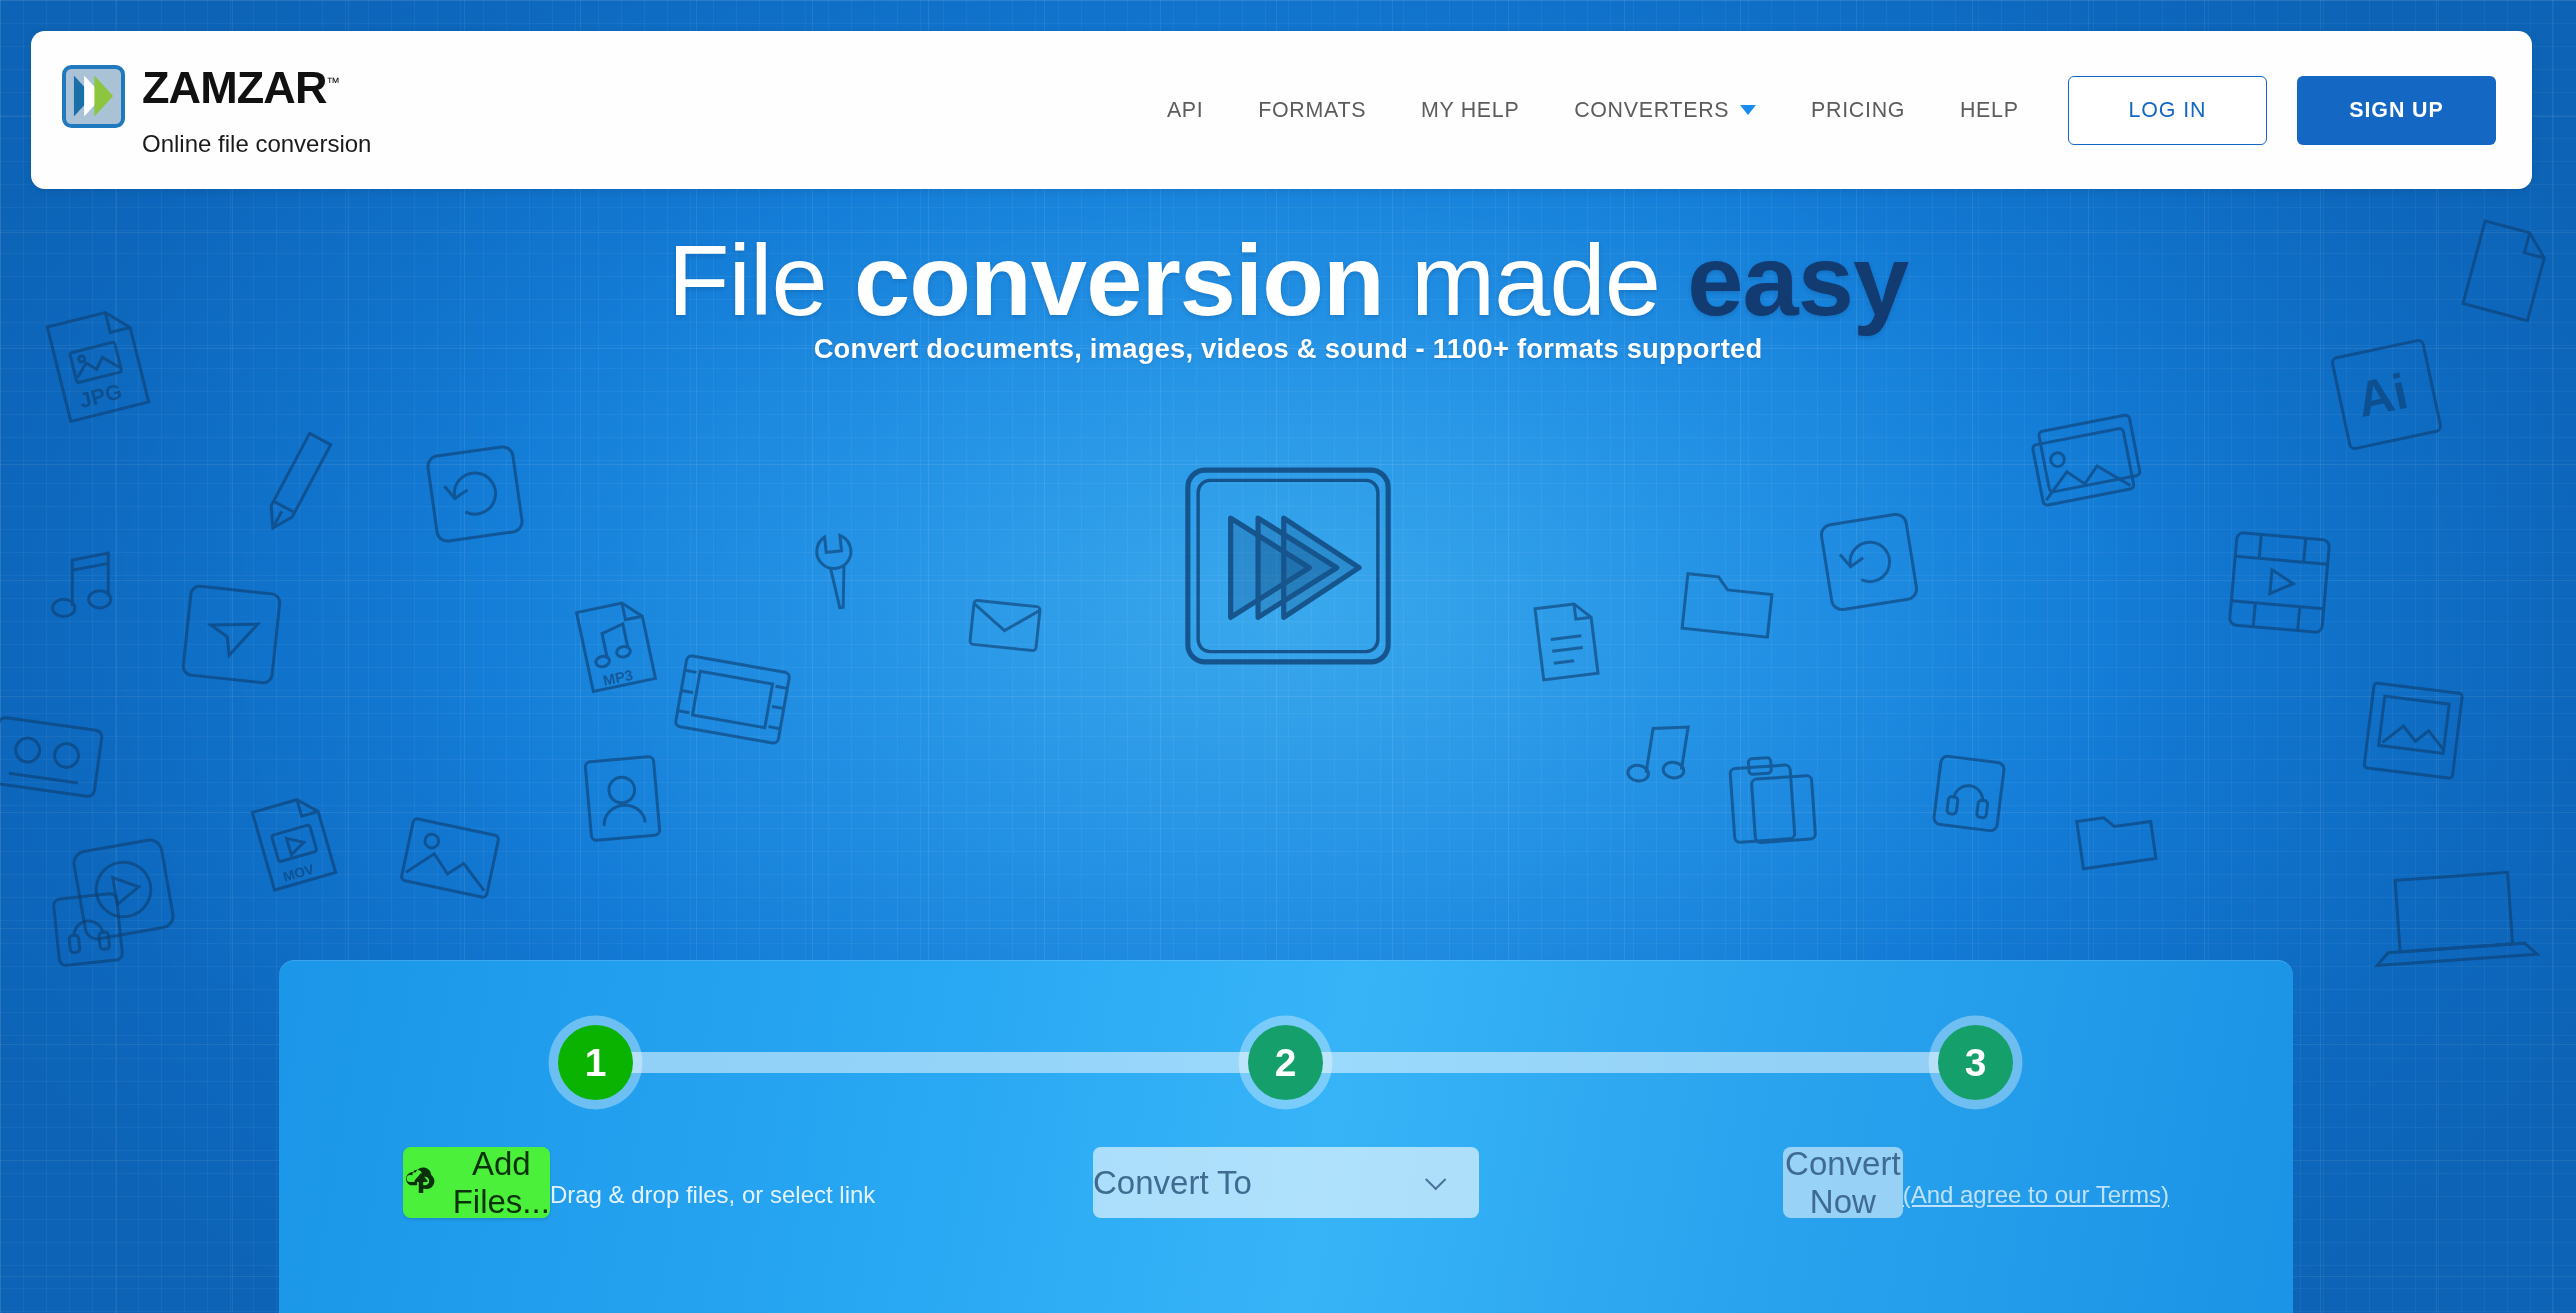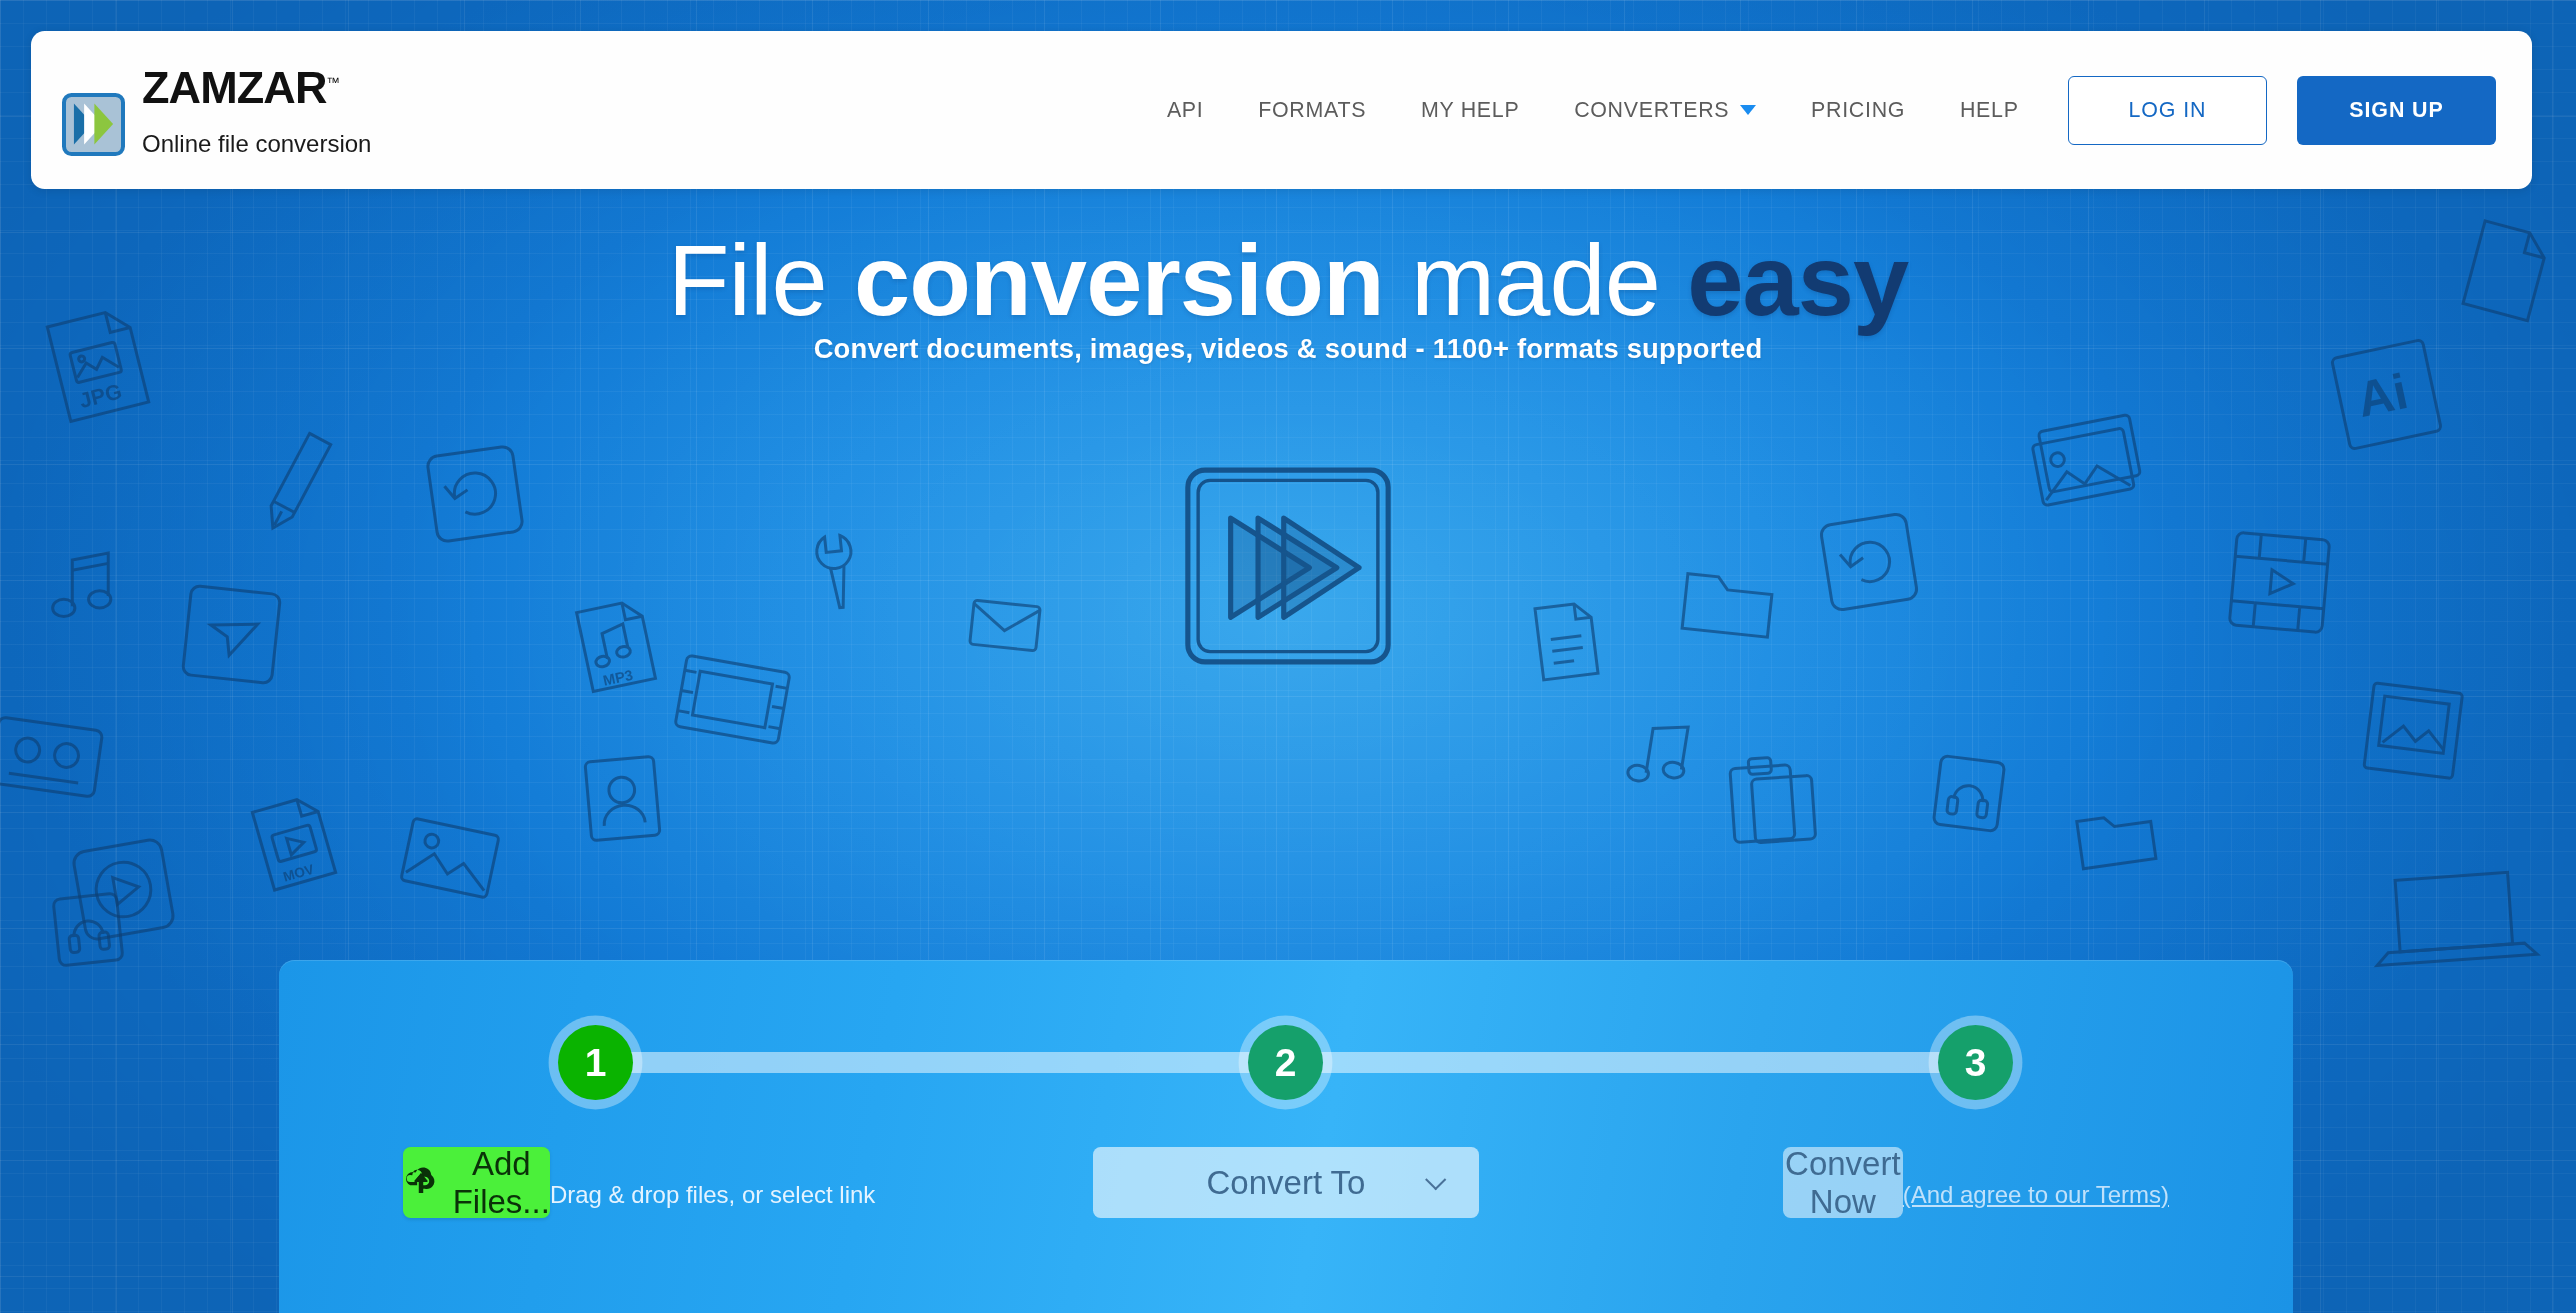--- a/index.html
+++ b/index.html
@@ -42,21 +42,21 @@
   #header {
     position: absolute;
     left: 31px; top: 31px;
     width: 2501px; height: 158px;
     background: #fefefe;
     border-radius: 13.7px;
     display: flex; align-items: center;
     box-shadow: 0 1.7px 8.6px rgba(0,0,0,.10);
     z-index: 30;
   }
-  #logo-block { display: flex; align-items: flex-end; margin-left: 31px; }
+  #logo-block { display: flex; align-items: flex-start; margin-left: 31px; }
   #logo-mark {
     width: 63px; height: 63px;
     border: 4.3px solid #2079bd;
     border-radius: 9.4px;
     background: #a9c2d6;
     display: flex; align-items: center; justify-content: center;
   }
   #logo-wordmark { margin-left: 17px; display: flex; flex-direction: column; }
   #brand-name {
     font-size: 45px; font-weight: 700; letter-spacing: -0.9px;
@@ -178,21 +178,21 @@
     cursor: pointer;
     box-shadow: 0 1.7px 3.4px rgba(0,0,0,.10);
     font-family: "Liberation Sans", sans-serif;
   }
   #btn-convertto {
     width: 404px; height: 71px;
     background: rgba(255,255,255,.60);
     border: none; border-radius: 7.7px;
     color: #3f6b92;
     font-size: 33px;
-    display: flex; align-items: center; justify-content: center;
+    display: flex; align-items: center; justify-content: flex-start;
     position: relative; cursor: pointer;
     font-family: "Liberation Sans", sans-serif;
   }
   #btn-convertto .chev {
     position: absolute; right: 36px; top: 50%;
     width: 15.4px; height: 15.4px;
     border-right: 2.6px solid #4a7299;
     border-bottom: 2.6px solid #4a7299;
     transform: translateY(-70%) rotate(45deg);
   }

